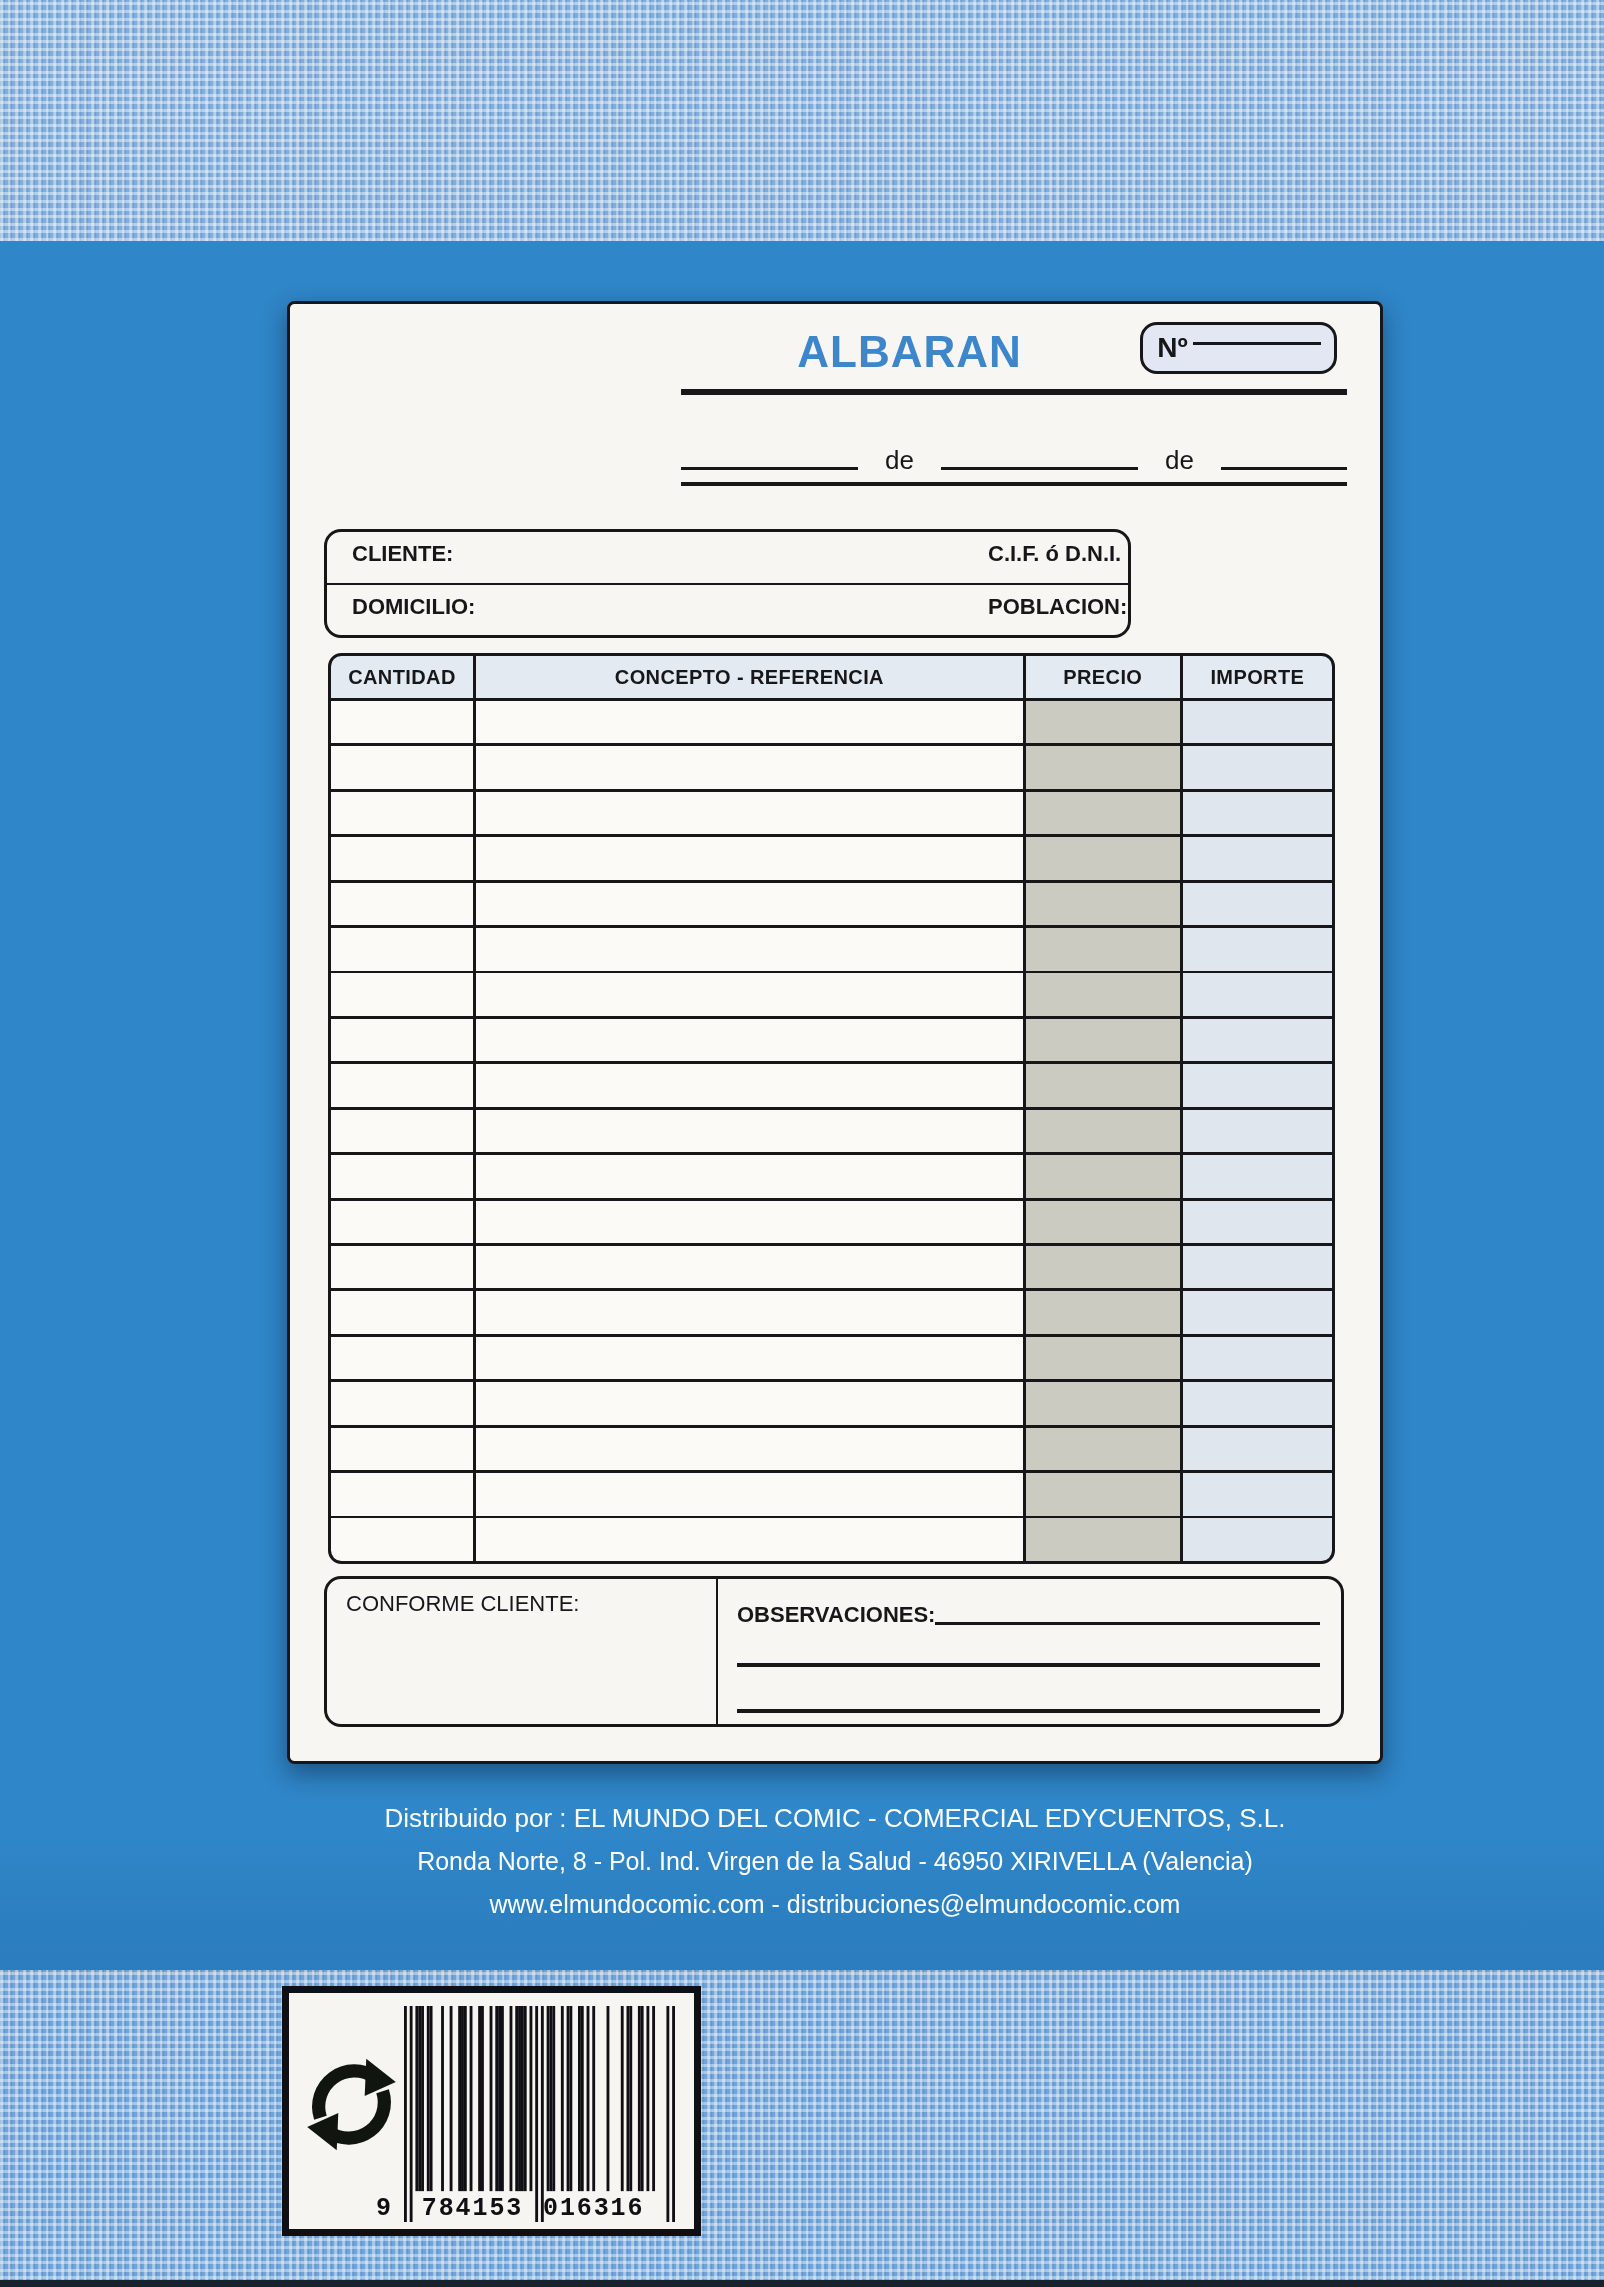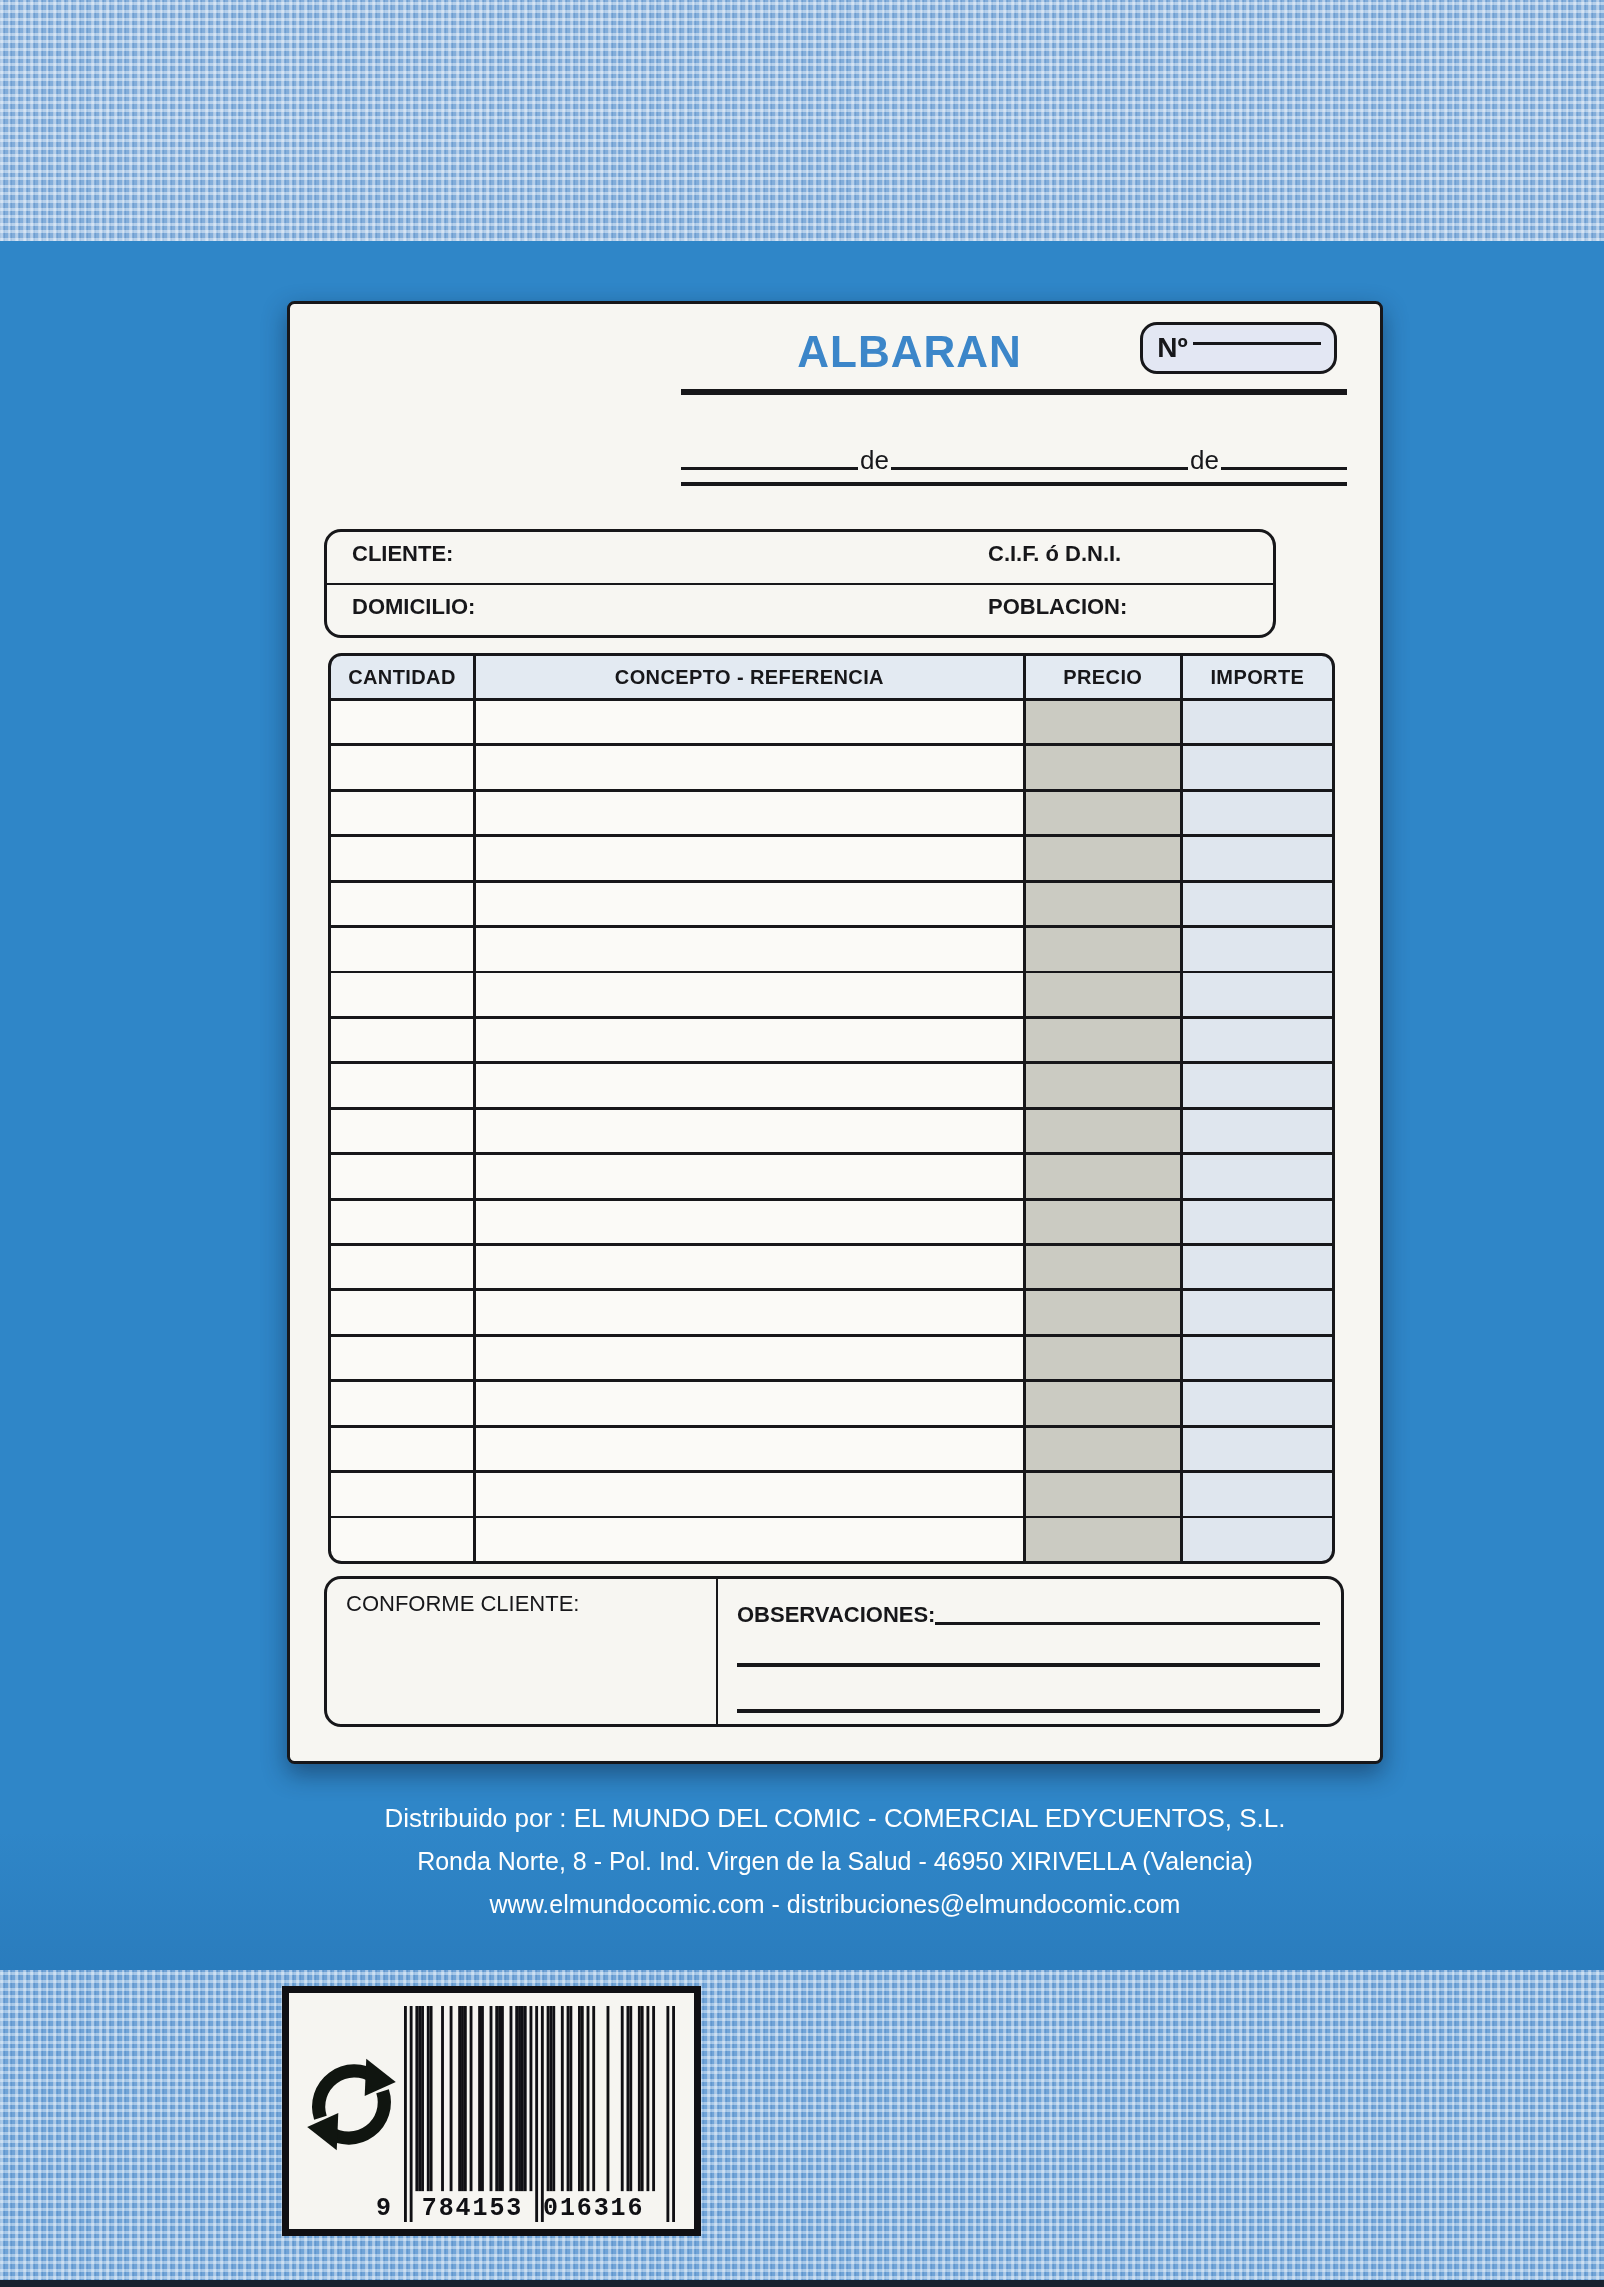--- a/index.html
+++ b/index.html
@@ -25,27 +25,27 @@
          background:var(--paper,#f7f6f2);border:3.8px solid var(--ink,#17171a);border-radius:7.6px;
          box-shadow:0 9.6px 25px rgba(8,22,44,.45);}
   .form-title{position:absolute;left:476px;top:23px;width:287px;height:52px;text-align:center;
          font-size:44px;font-weight:bold;letter-spacing:1px;color:var(--title-blue,#3c86c9);}
   .no-box{position:absolute;left:850px;top:18px;width:197px;height:52px;box-sizing:border-box;
          background:var(--nobox-bg,#e3e7f3);border:3.8px solid var(--ink,#17171a);border-radius:17px;
          display:flex;align-items:center;padding:0 13.4px 0 14.3px;font-size:28px;font-weight:bold;}
   .no-line{flex:1;border-bottom:3.8px solid var(--ink,#17171a);margin:0 0 8.6px 4.8px;}
   .rule1{position:absolute;left:391px;top:85px;width:666px;height:5.7px;background:var(--ink,#17171a);}
   .date-row{position:absolute;left:391px;top:135px;width:666px;height:34px;
-            display:flex;align-items:flex-end;gap:2px;font-size:26px;}
+            display:flex;align-items:flex-end;gap:27px;font-size:26px;}
   .date-row .word{line-height:1;margin-bottom:0;}
   .dseg{border-bottom:3.8px solid var(--ink,#17171a);margin-bottom:2.9px;}
   .dseg.s1{width:177px;} .dseg.s2{flex:1;} .dseg.s3{width:126px;}
   .rule2{position:absolute;left:391px;top:178px;width:666px;height:3.8px;background:var(--ink,#17171a);}
 
-  .client-box{position:absolute;left:34px;top:225px;width:952px;height:109px;box-sizing:border-box;
+  .client-box{position:absolute;left:34px;top:225px;width:807px;height:109px;box-sizing:border-box;
          border:3.8px solid var(--ink,#17171a);border-radius:17px;text-decoration:underline;}
   .client-row{position:relative;height:51px;}
   .client-row + .client-row{border-top:2.9px solid var(--ink,#17171a);text-align:right;}
   .client-row .lab-l{position:absolute;left:25px;top:8.6px;font-size:22px;font-weight:bold;}
   .client-row .lab-r{position:absolute;left:661px;top:8.6px;font-size:22px;font-weight:bold;}
 
   .items{position:absolute;left:38px;top:349px;width:1007px;height:911px;box-sizing:border-box;
          display:grid;grid-template-columns:142px 547px 154px 1fr;
          grid-template-rows:42px repeat(19,1fr);gap:2.9px;
          background:var(--ink,#17171a);border:3.8px solid var(--ink,#17171a);

